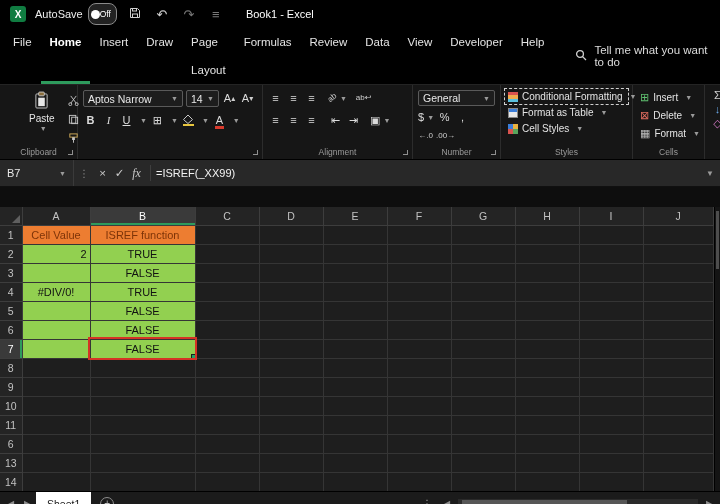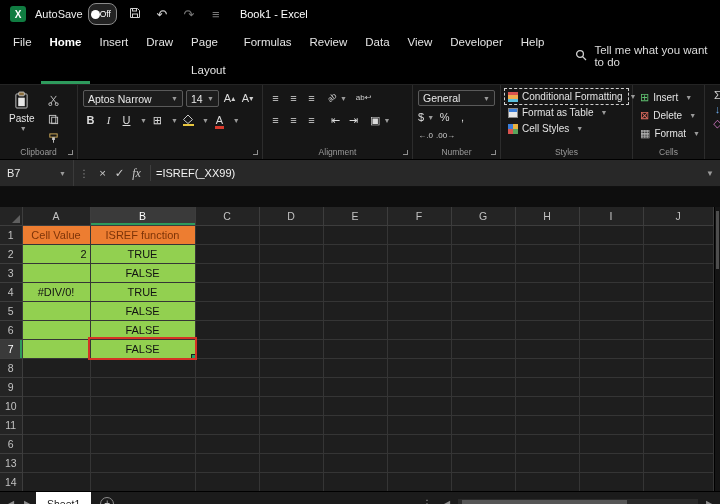--- a/index.html
+++ b/index.html
@@ -12,21 +12,21 @@
     gap:9px; padding:0 10px; color:#ececec; font-size:11px; }
   .xl-icon { width:16px; height:16px; background:#107C41; border-radius:3px; color:#fff;
     font-weight:bold; font-size:10px; display:flex; align-items:center; justify-content:center; }
   .autosave { display:flex; align-items:center; gap:5px; }
   .toggle { height:22px; background:#222; border:1px solid #8a8a8a; border-radius:8px;
     display:flex; align-items:center; padding:1px 5px 1px 2px; }
   .knob { width:9px; height:9px; border-radius:50%; background:#fff; }
   .toggle-label { color:#fff; font-size:8.5px; }
   .tb-icon { color:#cfcfcf; font-size:13px; width:18px; text-align:center; line-height:1; }
   .tb-icon.dim { color:#787878; }
-  .tb-title { margin-left:6px; font-size:11px; color:#fff; }
+  .tb-title { margin-left:12px; font-size:11px; color:#fff; }
 
   
   .menubar { flex:0 0 28px; background:#000; display:flex; align-items:center;
     color:#e4e4e4; font-size:11.5px; padding:0 4px; }
   .menu-items { display:flex; height:100%; align-items:stretch; }
   .menu-item { padding:0 9px; line-height:28px; }
   .menu-item.active { color:#fff; font-weight:700; box-shadow:inset 0 -3px 0 #2e9b5d; }
   .menu-search { display:flex; align-items:center; gap:7px; margin-left:22px; color:#dcdcdc; }
 
   
@@ -43,21 +43,21 @@
   .g-editing { width:15px; border-right:none; overflow:hidden; }
   .row { display:flex; align-items:center; gap:3px; }
   .combo { display:flex; align-items:center; justify-content:space-between; background:#1d1d1d;
     border:1px solid #5a5a5a; border-radius:2px; color:#e8e8e8; font-size:10.5px;
     padding:1px 4px; height:17px; }
   .dd { color:#9a9a9a; font-size:7px; margin-left:3px; }
   .sbtn { min-width:15px; height:16px; display:flex; align-items:center; justify-content:center;
     color:#dcdcdc; font-size:11px; line-height:1; }
   .tiny { font-size:8px; color:#cfcfcf; }
   .rot { display:inline-block; transform:rotate(-40deg); font-size:8px; color:#cfcfcf; }
-  .clip-row { display:flex; gap:7px; }
+  .clip-row { display:flex; gap:7px;margin-left:20px; }
   .paste-btn { display:flex; flex-direction:column; align-items:center; gap:1px;
     font-size:10px; color:#e6e6e6; padding:1px 4px; }
   .mini-col { display:flex; flex-direction:column; gap:3px; padding-top:2px; }
   .b { font-weight:800; } .i { font-style:italic; font-family:"Liberation Serif", serif; }
   .u { text-decoration:underline; }
   .fc { position:relative; display:inline-block; line-height:1; }
   .fc::after { content:""; position:absolute; left:-1px; right:-1px; bottom:-3px; height:3px; background:#d83b2d; }
   .style-row { display:flex; align-items:center; gap:4px; font-size:10px; color:#e4e4e4;
     padding:1px 2px; white-space:nowrap; }
   .annotated { outline:1px dashed #cfcfcf; outline-offset:1px; }

